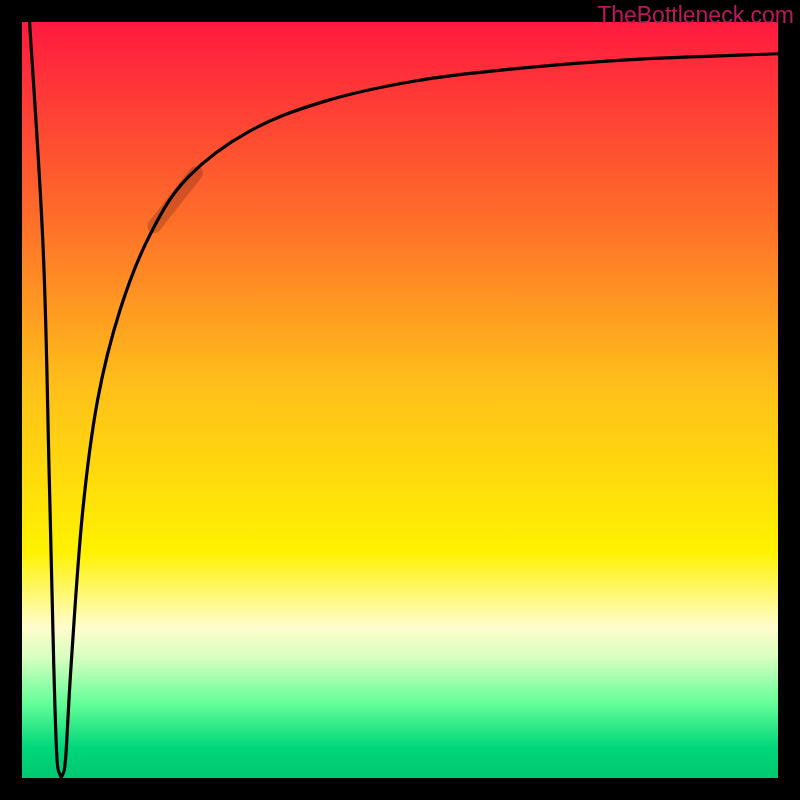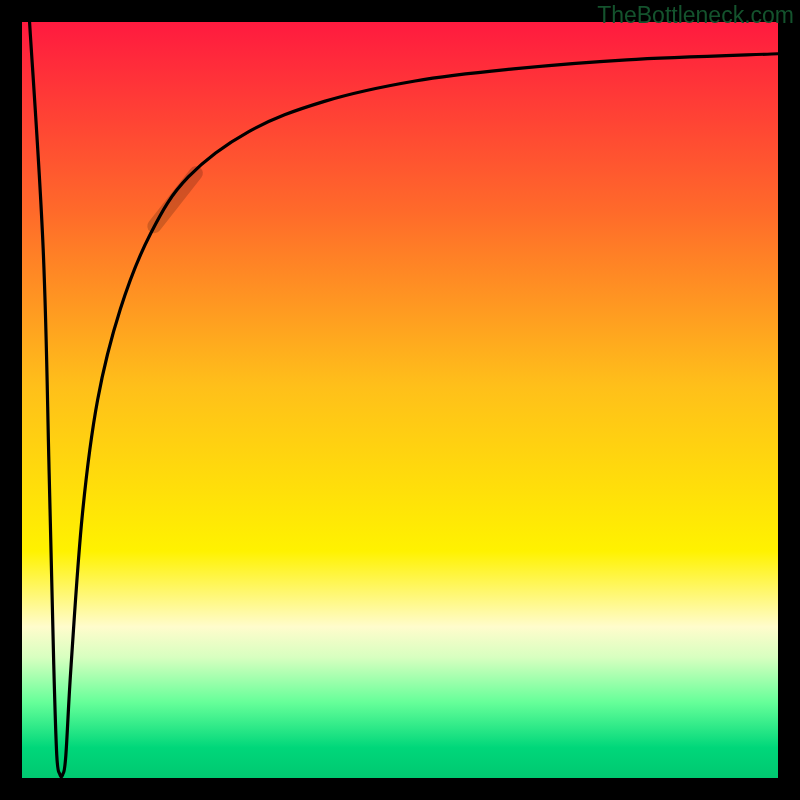--- a/index.html
+++ b/index.html
@@ -11,21 +11,21 @@
   .wrap {
     position: relative;
     width: 800px;
     height: 800px;
     overflow: hidden;
   }
   .watermark {
     position: absolute;
     top: 2px;
     right: 6px;
-    color: #14532d;
+    color: #be185d;
     font-size: 23px;
     font-weight: 400;
     letter-spacing: 0px;
     z-index: 5;
     user-select: none;
   }
   svg {
     display: block;
   }
 </style>

